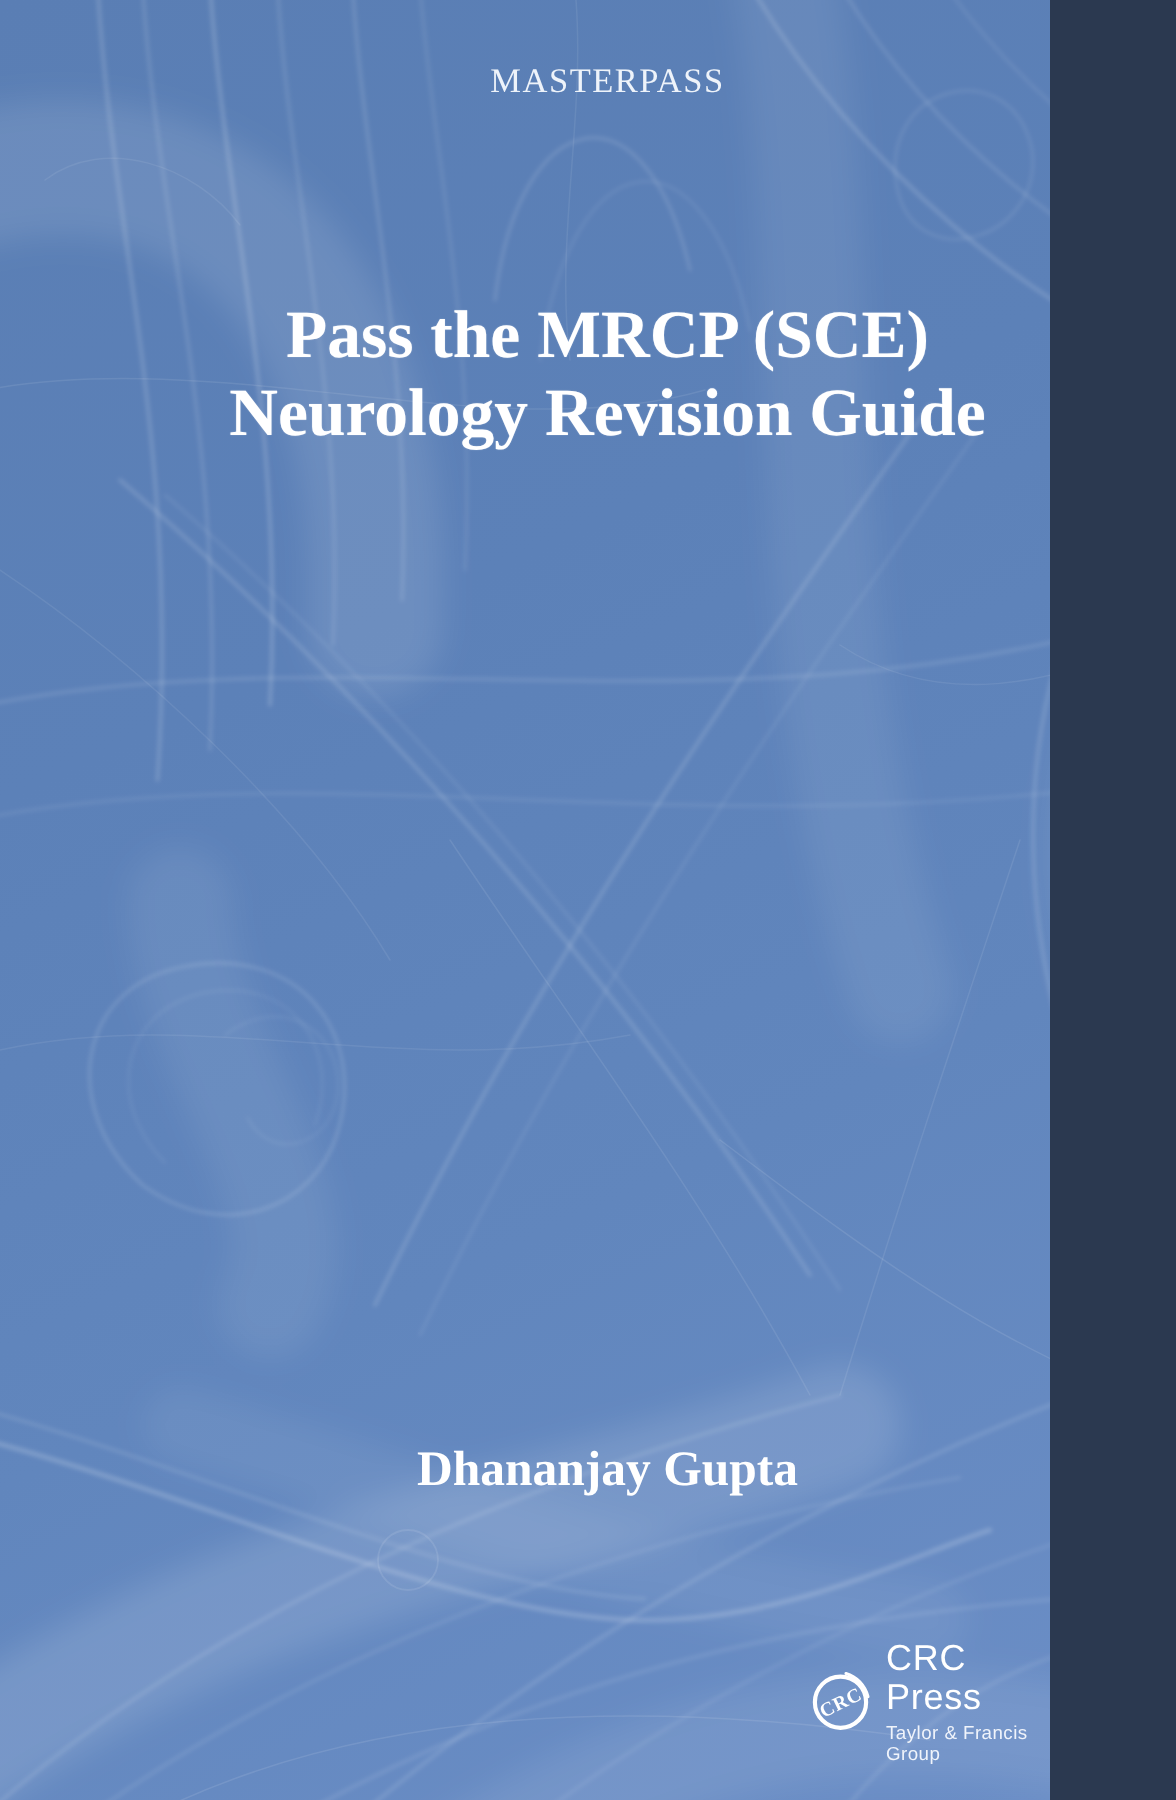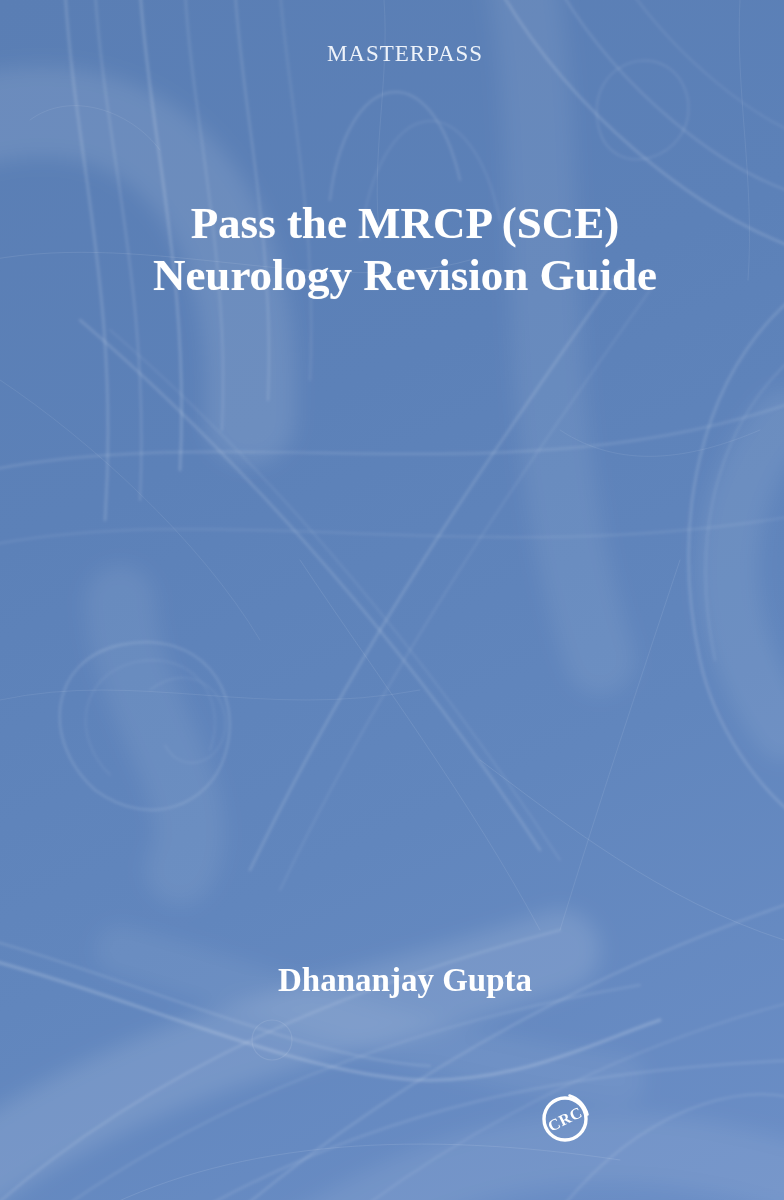--- a/index.html
+++ b/index.html
@@ -2,21 +2,21 @@
 <html><head>
 <meta charset="utf-8">
 <style>
   html, body {
     margin: 0;
     padding: 0;
     background: #2b3950;
   }
   .cover {
     position: relative;
-    width: 784px;
+    width: 700px;
     height: 1200px;
     overflow: hidden;
     background: linear-gradient(155deg, #5a7eb4 0%, #5c81b8 35%, #6186bd 65%, #6b8ec6 100%);
     font-family: "Liberation Serif", serif;
   }
   .texture {
     position: absolute;
     left: 0; top: 0;
     width: 784px; height: 1200px;
     display: block;
@@ -157,15 +157,19 @@
   </h1>
 
   <div class="centered author">Dhananjay Gupta</div>
 
   <div class="publisher">
     <svg class="crc-logo" viewBox="0 0 50 50" aria-hidden="true">
       <circle cx="25" cy="26" r="21" fill="none" stroke="#ffffff" stroke-width="3.4"></circle>
       <path d="M 29.5,2.5 C 38,5 45,12 47.5,21.5" fill="none" stroke="#ffffff" stroke-width="2.6" stroke-linecap="round"></path>
       <text x="25" y="31.5" transform="rotate(-26 25 26)" text-anchor="middle" fill="#ffffff" font-family="Liberation Serif, serif" font-size="16" font-weight="bold" letter-spacing="0.5">CRC</text>
     </svg>
+    <div class="pub-text">
+      <div class="pub-name">CRC Press</div>
+      <div class="pub-group">Taylor &amp; Francis Group</div>
+    </div>
   </div>
 
 </div>
 
 </body></html>

